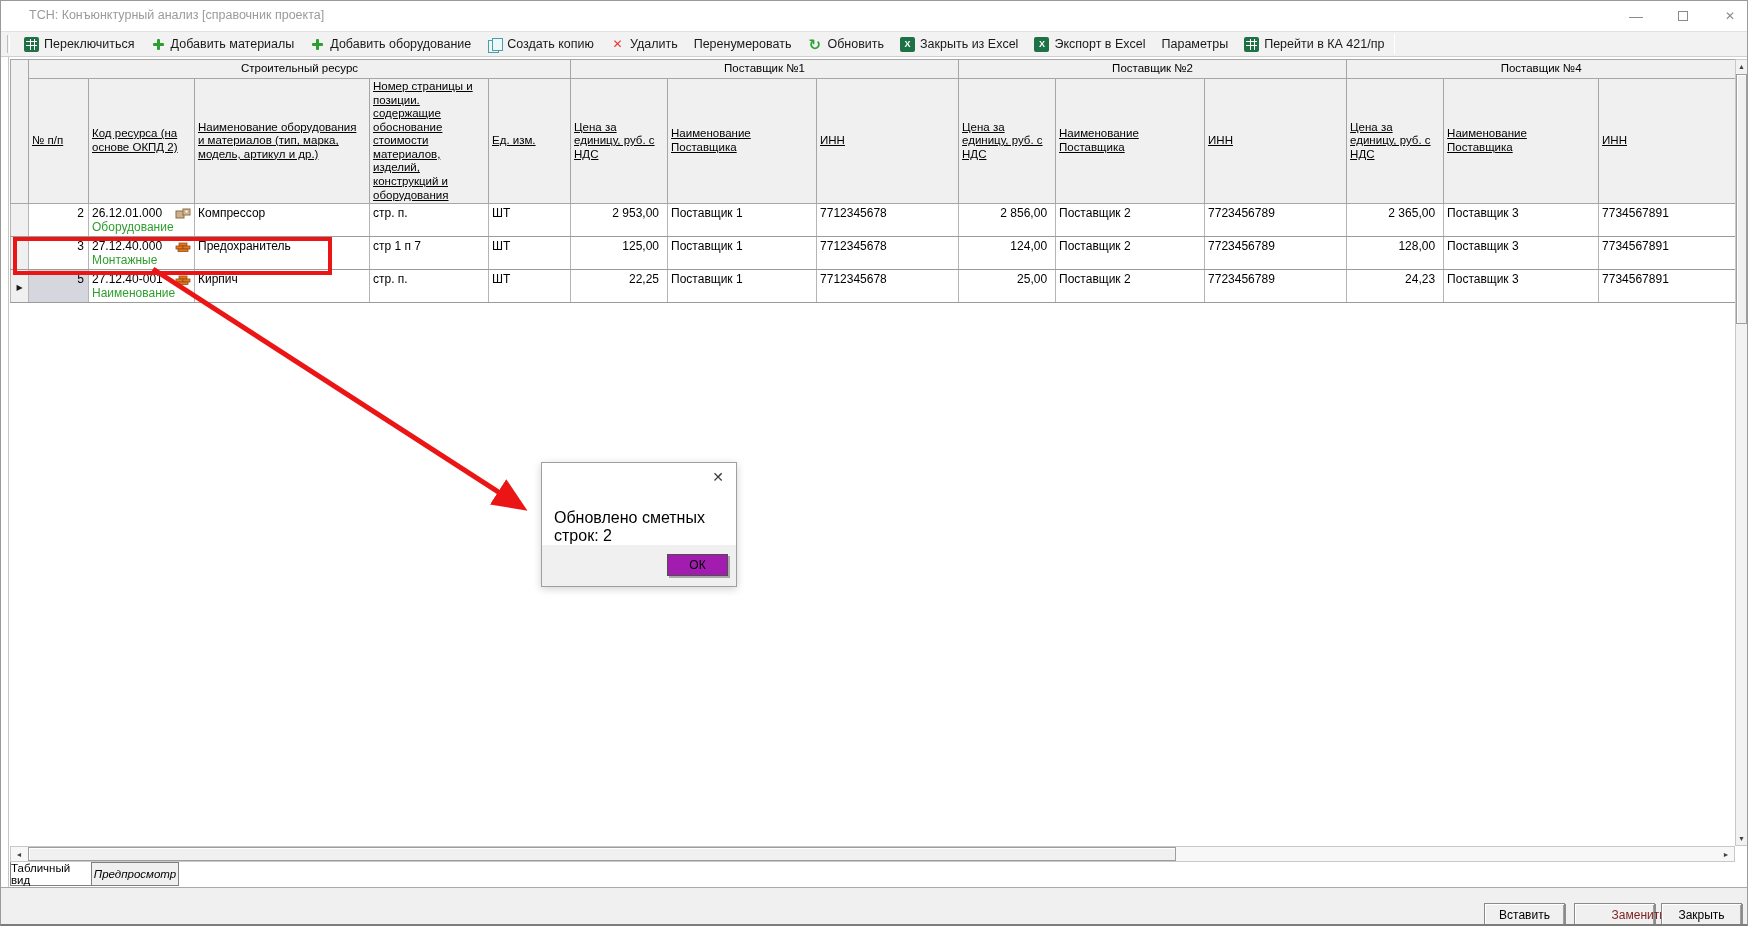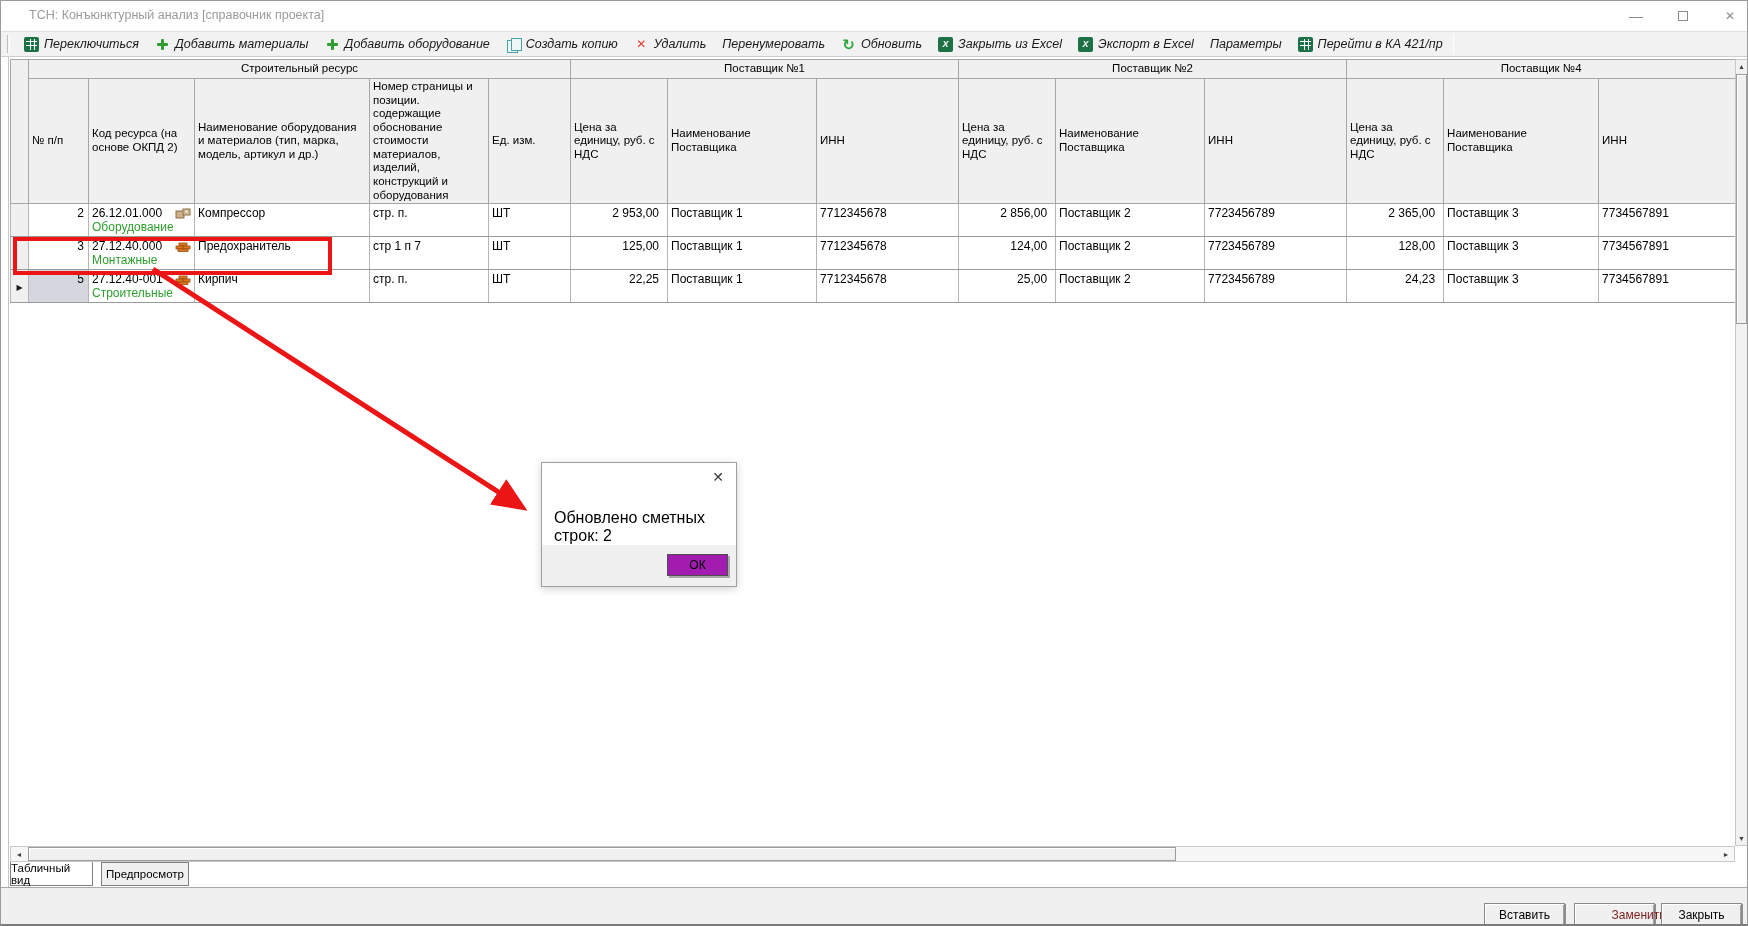--- a/index.html
+++ b/index.html
@@ -15,21 +15,21 @@
   .wincontrols{position:absolute;right:10px;top:0;height:30px;display:flex;align-items:center;gap:33px;color:#8a8a8a;}
   .wc{width:14px;height:14px;display:flex;align-items:center;justify-content:center;font-size:12px;cursor:default;}
   .wc-min{font-size:14px;}
   .wc-max span{display:block;width:10px;height:10px;border:1px solid #8a8a8a;}
 
   
   .toolbar{position:absolute;left:0;top:30px;width:100%;height:26px;background:#f2f2f2;
            border-top:1px solid #e0e0e0;border-bottom:1px solid #cfcfcf;
            display:flex;align-items:center;padding-left:6px;}
   .grip{width:3px;height:18px;border-left:1px solid #bdbdbd;border-right:1px solid #ffffff;margin-right:6px;}
-  .tbtn{display:flex;align-items:center;gap:5px;padding:0 8px;height:22px;font-size:12.5px;color:#1a1a1a;cursor:default;white-space:nowrap;font-style:italic;}
+  .tbtn{display:flex;align-items:center;gap:5px;padding:0 8px;height:22px;font-size:12.5px;color:#1a1a1a;cursor:default;white-space:nowrap;}
   .tsep{width:1px;height:20px;background:#c2c2c2;border-right:1px solid #fff;margin:0 2px;}
 
   
   .ic{display:inline-flex;align-items:center;justify-content:center;width:15px;height:15px;flex:0 0 auto;}
   .i-ka{background:#1e7145;border-radius:2px;position:relative;}
   .i-ka::before{content:"";position:absolute;left:2px;right:2px;top:4px;height:1px;background:#fff;box-shadow:0 4px 0 #fff;}
   .i-ka::after{content:"";position:absolute;top:2px;bottom:2px;left:6px;width:1px;background:#fff;box-shadow:4px 0 0 #fff;}
   .i-plus{position:relative;}
   .i-plus::before{content:"";position:absolute;left:2px;top:6px;width:11px;height:3px;background:#2e9e2e;border-radius:1px;}
   .i-plus::after{content:"";position:absolute;left:6px;top:2px;width:3px;height:11px;background:#2e9e2e;border-radius:1px;}
@@ -43,21 +43,21 @@
 
   
   .left-edge{position:absolute;left:7px;top:56px;width:1px;height:830px;background:#c6c6c6;}
 
   
   .gridwrap{position:absolute;left:9px;top:58px;width:1725px;}
   table.grid{border-collapse:collapse;table-layout:fixed;width:1725px;font-size:12px;color:#000;}
   .grid th,.grid td{border:1px solid #a6a6a6;overflow:hidden;}
   .grid th{background:#f0f0f0;font-weight:normal;font-size:11.5px;line-height:1.18;padding:1px 3px;text-align:left;vertical-align:middle;}
   .grid th.grp{text-align:center;height:19px;}
-  .grid tr.hdr th{height:95px;}
+  .grid tr.hdr th{height:95px;text-decoration:underline;}
   .grid td{background:#ffffff;vertical-align:top;padding:2px 3px;border-color:#b5b5b5;border-top-color:#9b9b9b;border-bottom-color:#9b9b9b;height:33px;}
   .grid td.ind{background:#f0f0f0;padding:0;text-align:center;}
   .grid th.corner{background:#f0f0f0;}
   .grid td.num{text-align:right;padding-right:4px;}
   .grid td.num.sel{background:#d6d6de;}
   .grid td.price{text-align:right;padding-right:8px;}
   .row-arrow::before{content:"\25B6";font-size:8px;color:#1a1a1a;position:relative;top:9px;}
   .code-top{display:flex;justify-content:space-between;align-items:center;}
   .cat{color:#2e9e2e;}
 
@@ -70,21 +70,21 @@
   .sarrow{position:absolute;width:11px;height:13px;display:flex;align-items:center;justify-content:center;font-size:7px;color:#404040;}
   .hscroll{position:absolute;left:9px;top:845px;width:1725px;height:16px;background:#f7f7f7;border:1px solid #c8c8c8;}
   .hthumb{position:absolute;left:17px;top:0;width:1148px;height:14px;background:#f0f0f0;
           border:1px solid #9d9d9d;box-shadow:inset 1px 1px 0 #ffffff;}
   .ha{position:absolute;top:0;width:16px;height:14px;display:flex;align-items:center;justify-content:center;font-size:7px;color:#404040;}
 
   
   .tab{position:absolute;display:flex;align-items:center;justify-content:center;font-size:11.5px;color:#000;cursor:default;}
   .tab-active{left:9px;top:861px;width:83px;height:24px;background:#ffffff;
               border:1px solid #7f7f7f;border-top:none;}
-  .tab-idle{left:100px;top:861px;width:88px;height:24px;background:#f0f0f0;border:1px solid #7f7f7f;}
+  .tab-idle{left:90px;top:861px;width:88px;height:24px;background:#f0f0f0;border:1px solid #7f7f7f;font-style:italic;}
 
   
   .footer{position:absolute;left:0;top:886px;width:100%;height:40px;background:#f0f0f0;border-top:1px solid #a9a9a9;}
   .fbtn{position:absolute;top:15px;width:81px;height:24px;background:#f0f0f0;font-size:12px;color:#000;
         border:1px solid #8a8a8a;box-shadow:inset 1px 1px 0 #ffffff,inset -1px -1px 0 #a0a0a0,1px 1px 0 #8f8f8f;
         display:flex;align-items:center;justify-content:center;cursor:default;}
   .fbtn.disabled{color:#7f1d1d;padding-left:48px;}
   .fb-insert{left:1483px;} .fb-replace{left:1573px;} .fb-close{left:1660px;}
 
   
@@ -273,21 +273,21 @@
         <td>
           <div class="code-top">
             <span>27.12.40-001</span>
             <svg class="ric" viewBox="0 0 16 12">
               <rect x="4" y="3" width="8" height="3" fill="#e07820" stroke="#9a4d12" stroke-width="0.8"></rect>
               <rect x="1" y="6" width="7" height="3" fill="#e07820" stroke="#9a4d12" stroke-width="0.8"></rect>
               <rect x="8" y="6" width="7" height="3" fill="#e07820" stroke="#9a4d12" stroke-width="0.8"></rect>
               <rect x="3" y="9" width="10" height="2.5" fill="#e07820" stroke="#9a4d12" stroke-width="0.8"></rect>
             </svg>
           </div>
-          <div class="cat">Строительные</div>
+          <div class="cat">Наименование</div>
         </td>
         <td>Кирпич</td>
         <td>стр. п.</td>
         <td>ШТ</td>
         <td class="price">22,25</td>
         <td>Поставщик 1</td>
         <td>7712345678</td>
         <td class="price">25,00</td>
         <td>Поставщик 2</td>
         <td>7723456789</td>

